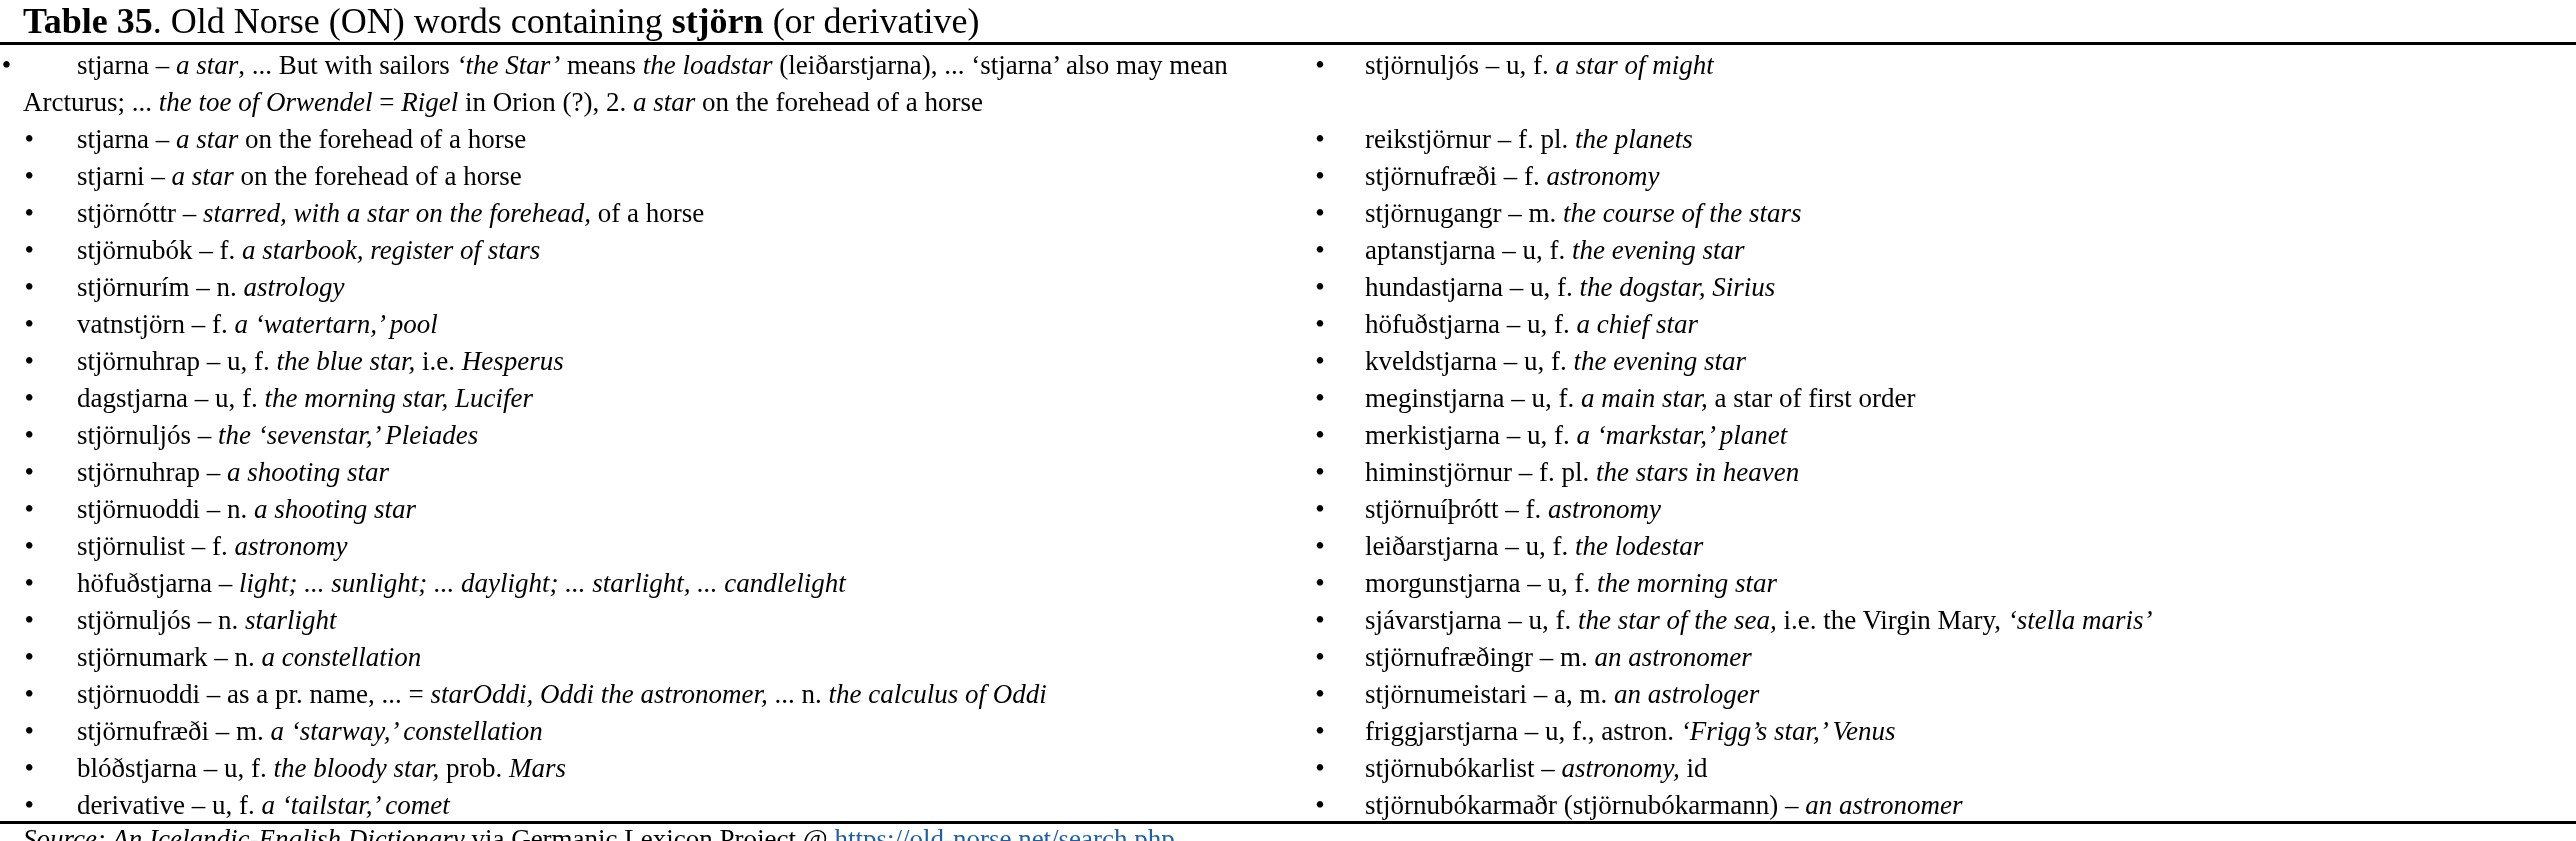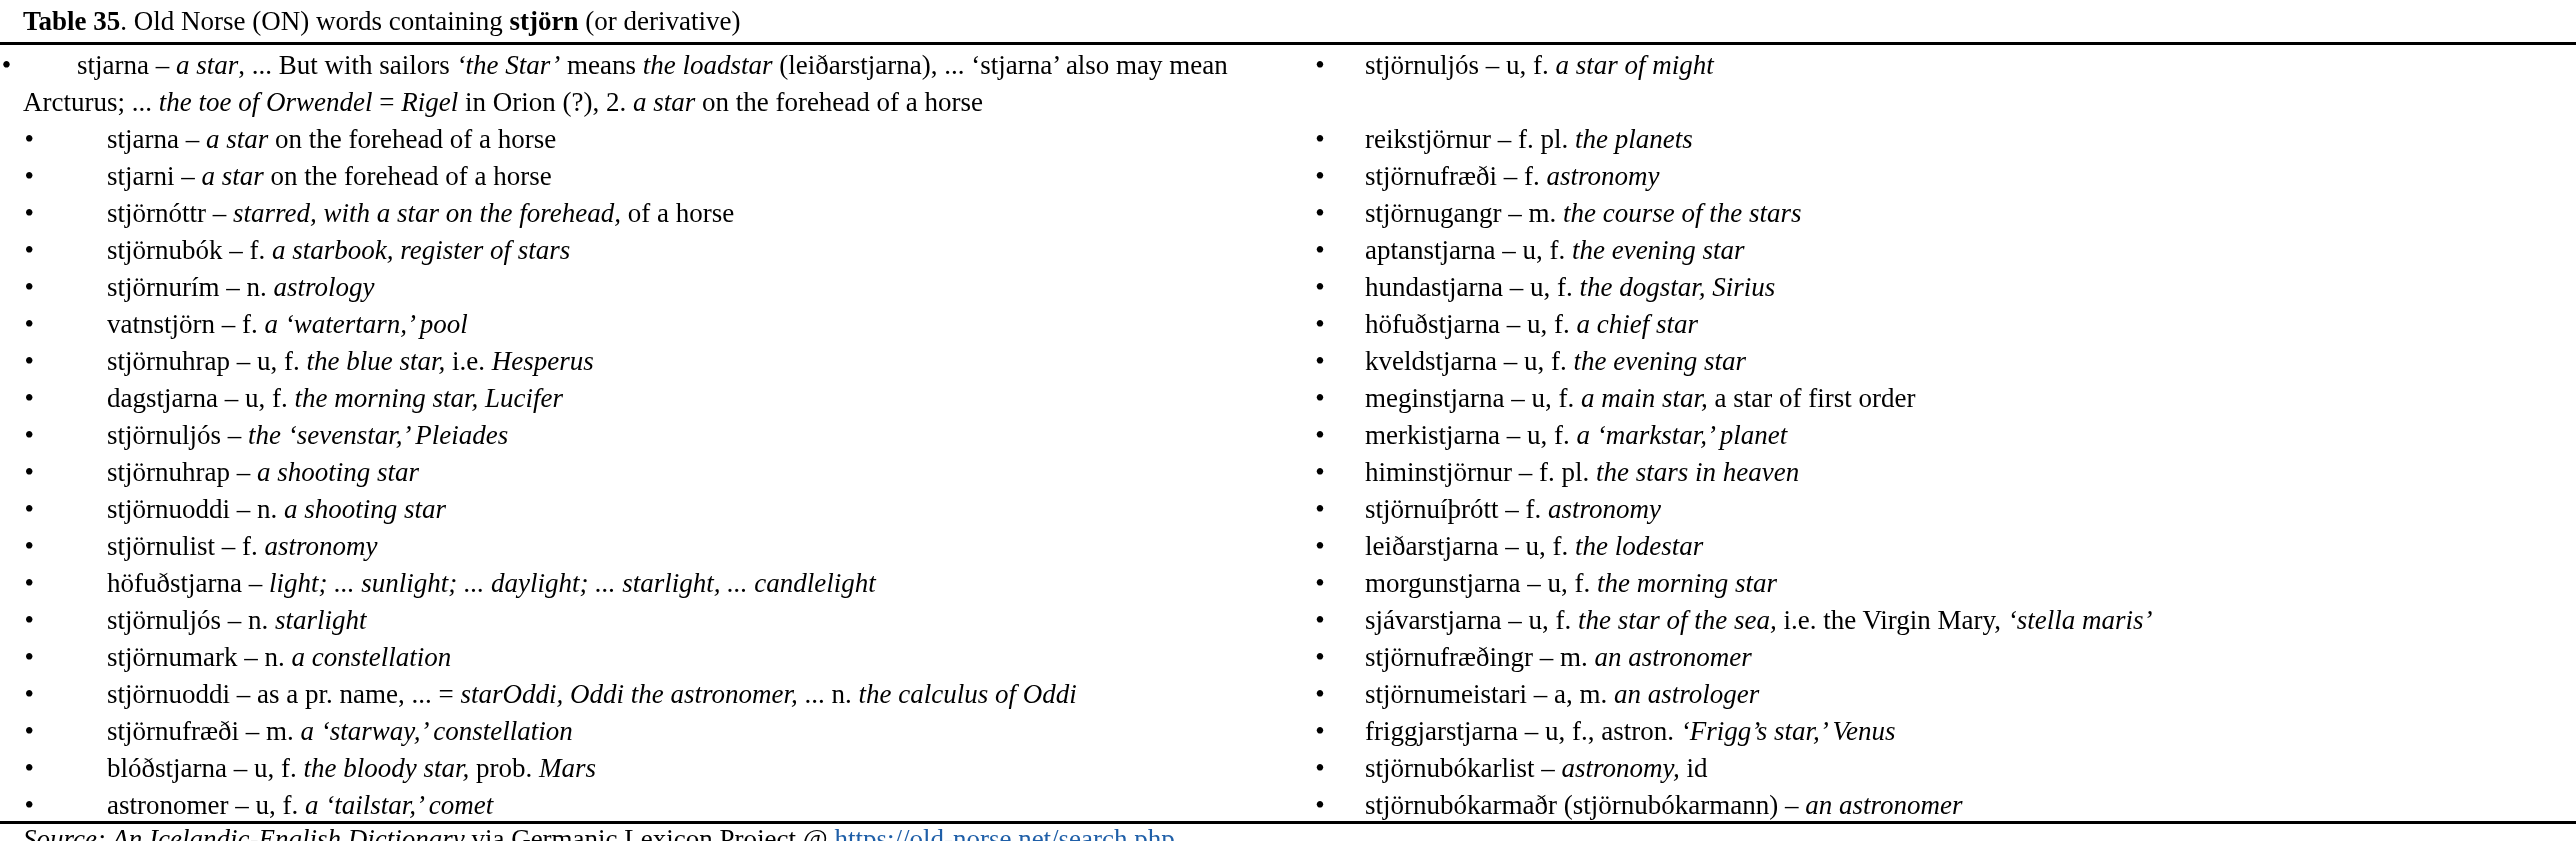--- a/index.html
+++ b/index.html
@@ -3,41 +3,41 @@
 <meta charset="utf-8">
 <style>
   html, body { margin: 0; padding: 0; background: #ffffff; }
   body {
     width: 2576px; height: 841px; overflow: hidden; position: relative;
     font-family: "Liberation Serif", "DejaVu Serif", serif;
     color: #000000;
   }
   .title {
     position: absolute; left: 23px; top: 3.7px;
-    font-size: 27px; line-height: 35px; white-space: nowrap;
+    font-size: 36px; line-height: 35px; white-space: nowrap;
   }
   .title b { font-weight: bold; }
   .rule-top {
     position: absolute; left: 0; top: 42px; width: 2576px; height: 2.7px; background: #000;
   }
   .rule-bottom {
     position: absolute; left: 0; top: 821px; width: 2576px; height: 2.7px; background: #000;
   }
   .col {
     position: absolute; top: 47px;
     font-size: 27px; line-height: 37px;
   }
   .col.left { left: 0; width: 1296px; }
   .col.right { left: 1287px; width: 1278px; }
   .item { position: relative; white-space: nowrap; }
   .item .bullet {
     position: absolute; left: 22px; top: 0;
     width: 14.6px; text-align: center;
   }
-  .item .text { padding-left: 107px; display: block; }
+  .item .text { padding-left: 77px; display: block; }
   .left .item.wrap .text { white-space: normal; width: 1268px; padding-left: 0; }
   .left .item.wrap .first-indent { display: inline-block; width: 54px; }
   .left .item.wrap { padding-left: 23px; }
   .left .item.wrap .bullet { left: -0.9px; }
   .right .item .bullet { left: 25.6px; }
   .right .item .text { padding-left: 78px; }
   .spacer { height: 37px; }
   i { }
   .source {
     position: absolute; left: 23px; top: 823px;
@@ -125,21 +125,21 @@
     <div class="item">
       <span class="bullet">•</span>
       <span class="text"><span>stjörnufræði – m. </span><i>a ‘starway,’ constellation</i></span>
     </div>
     <div class="item">
       <span class="bullet">•</span>
       <span class="text"><span>blóðstjarna – u, f. </span><i>the bloody star,</i><span> prob. </span><i>Mars</i></span>
     </div>
     <div class="item">
       <span class="bullet">•</span>
-      <span class="text"><span>astronomer – u, f. </span><i>a ‘tailstar,’ comet</i></span>
+      <span class="text"><span>derivative – u, f. </span><i>a ‘tailstar,’ comet</i></span>
     </div>
   </div>
 <div class="col right" id="col-right">
     <div class="item">
       <span class="bullet">•</span>
       <span class="text"><span>stjörnuljós – u, f. </span><i>a star of might</i></span>
     </div>
     <div class="spacer"></div>
     <div class="item">
       <span class="bullet">•</span>

